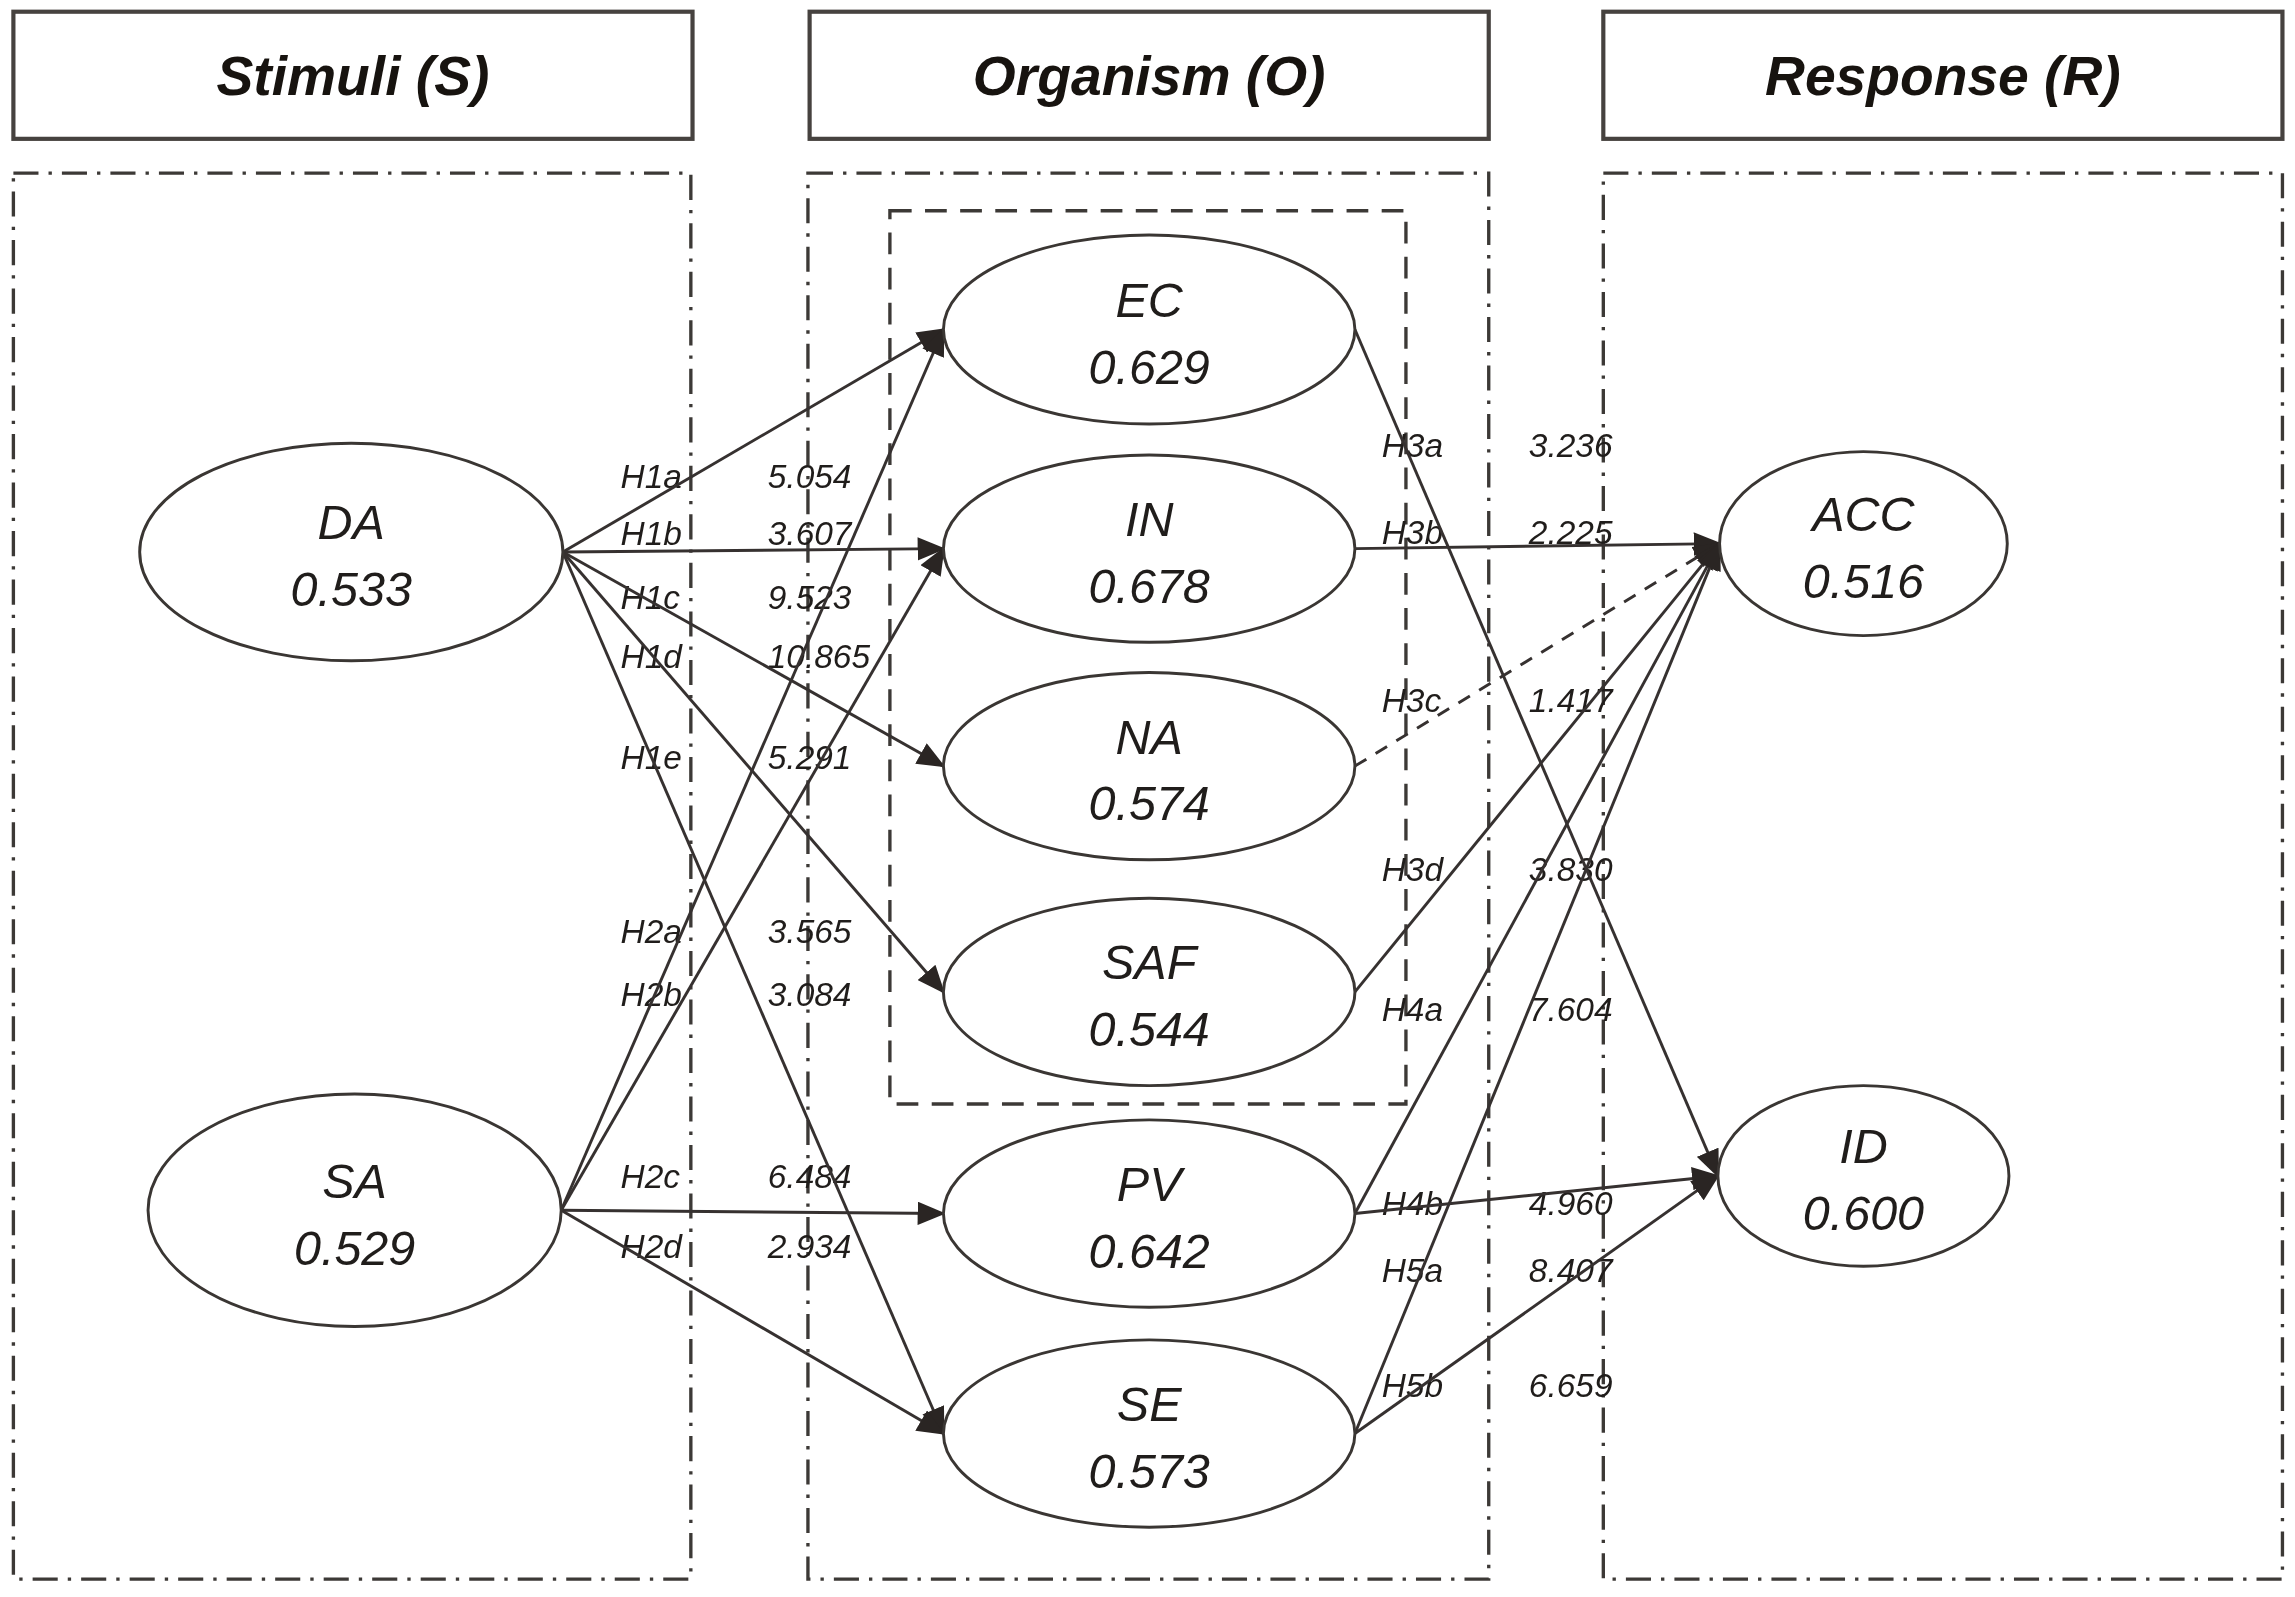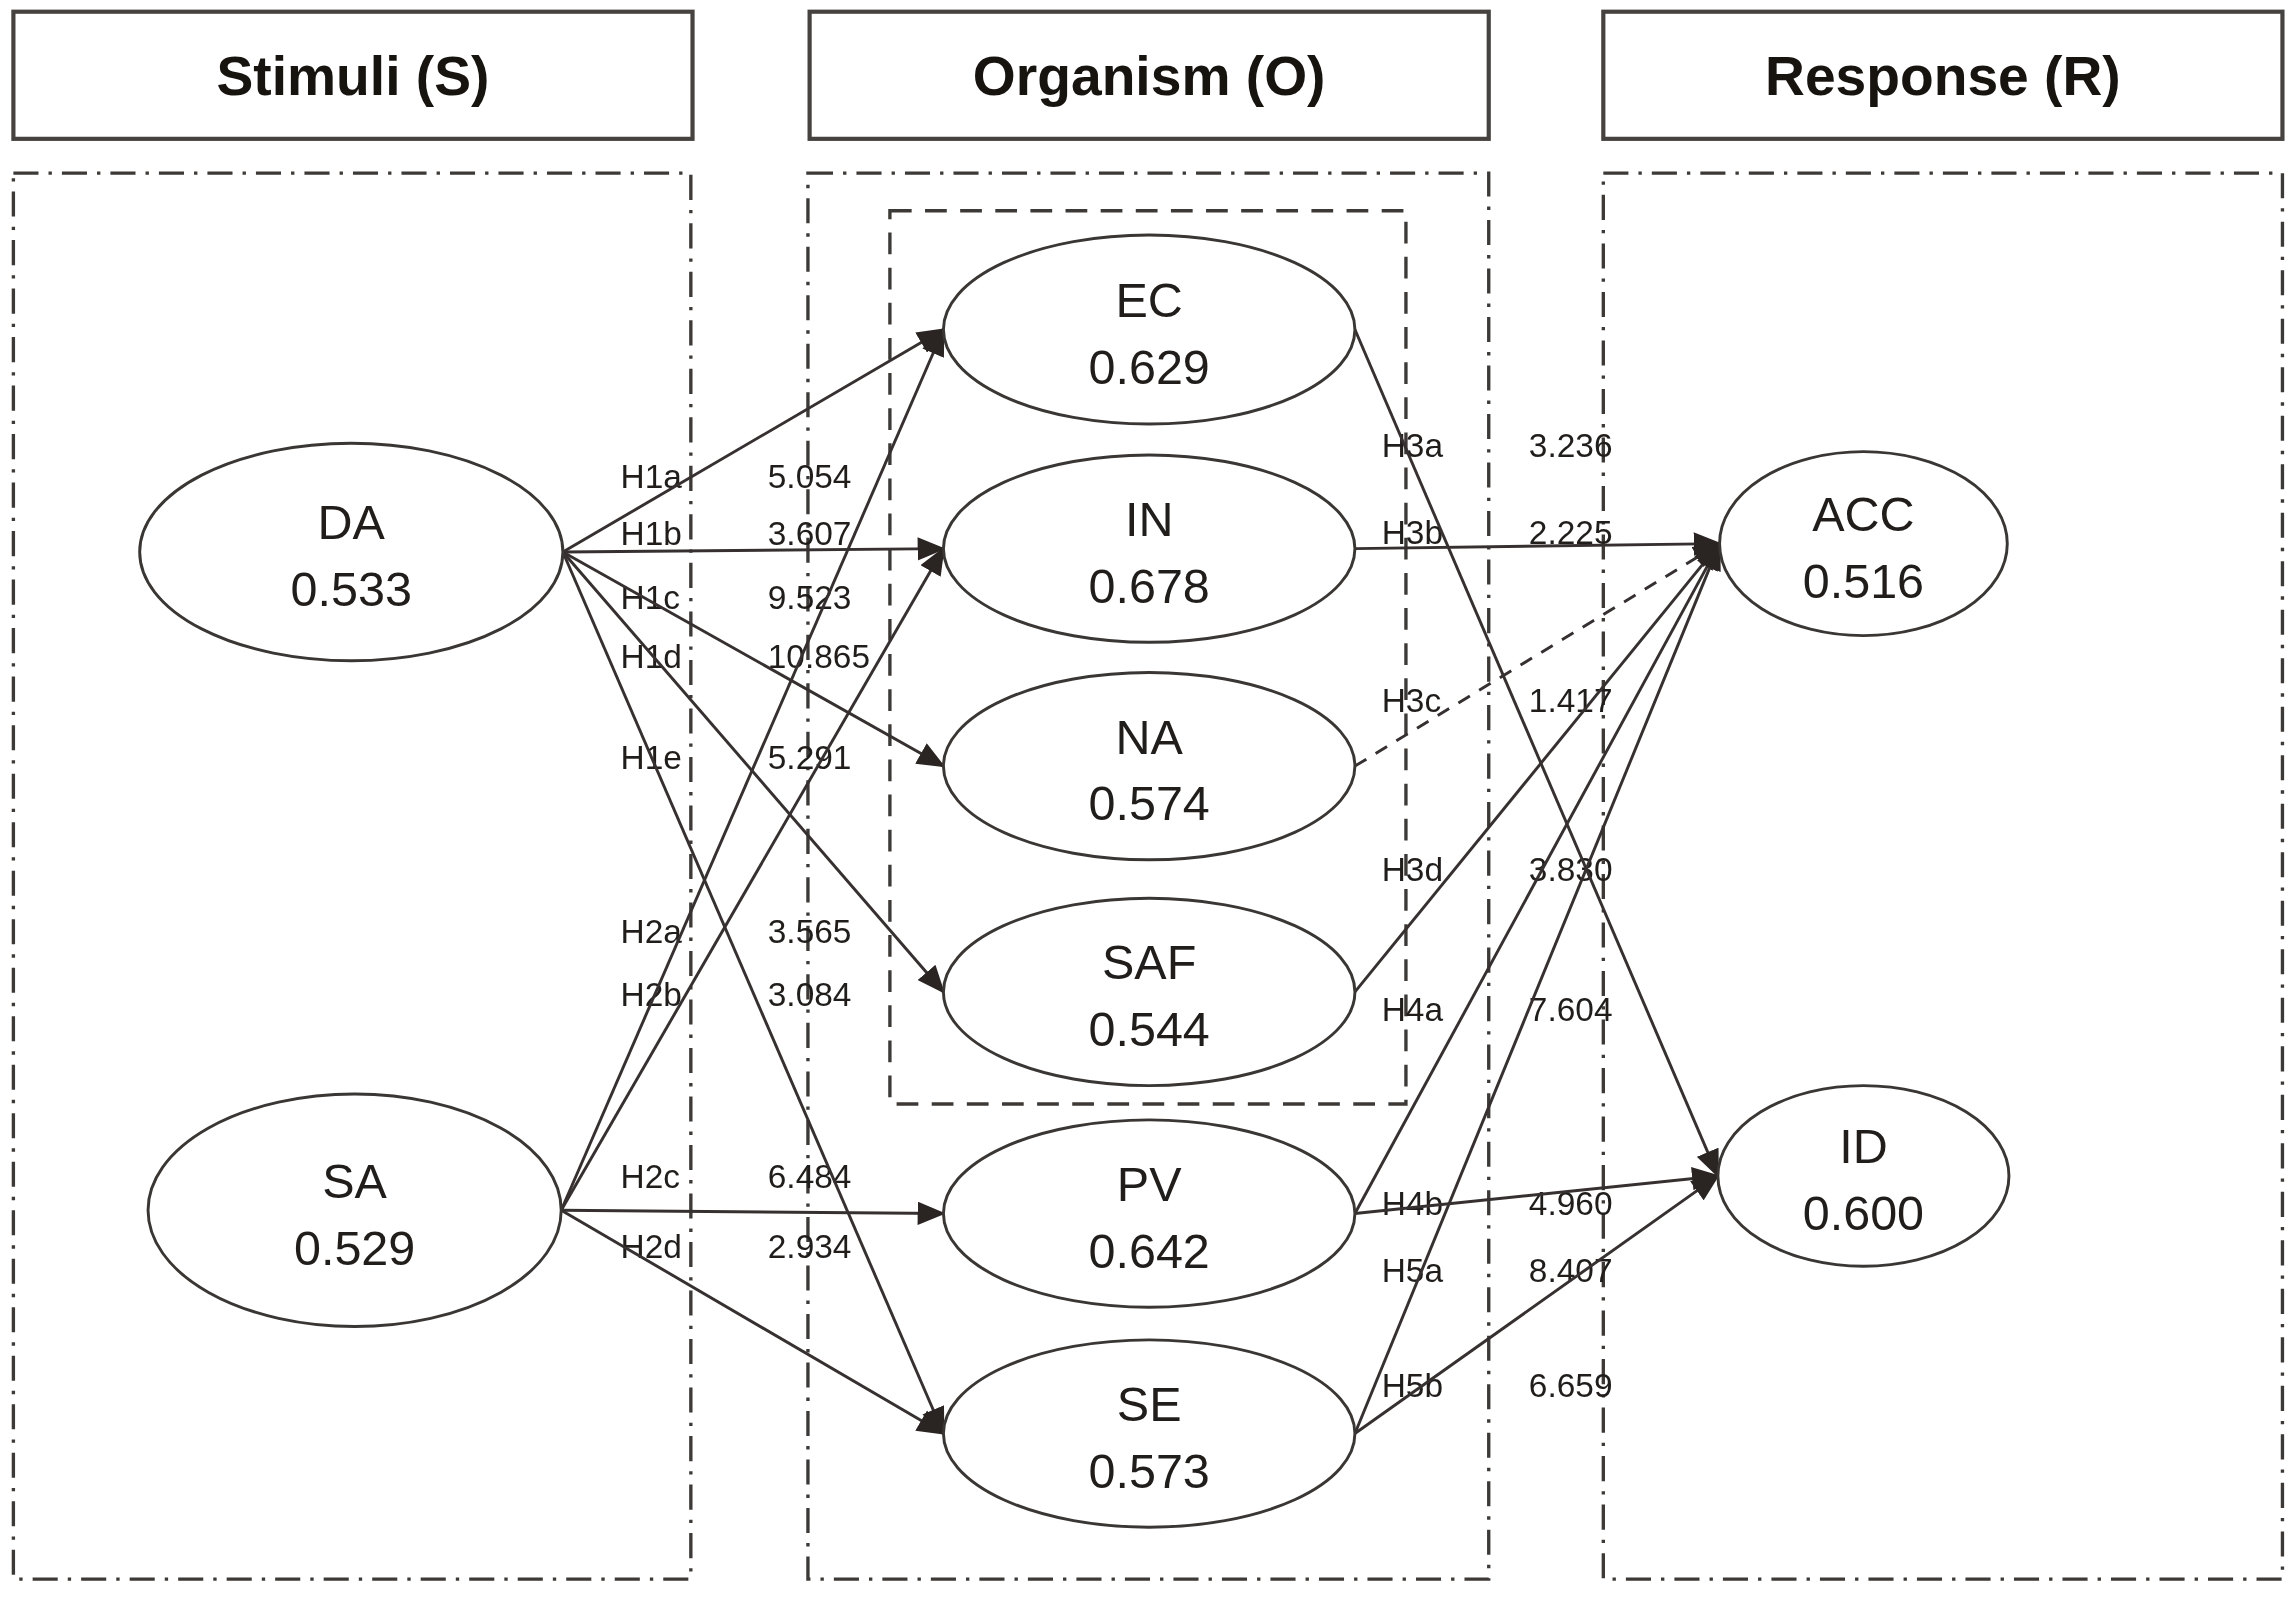--- a/index.html
+++ b/index.html
@@ -4,20 +4,21 @@
 <style>
   html, body {
     margin: 0;
     padding: 0;
     background: #ffffff;
   }
   .stage {
     width: 100%;
     max-width: 2295px;
     margin: 0 auto;
+    font-style: italic;
   }
   svg {
     display: block;
     width: 100%;
     height: auto;
     background: #ffffff;
     font-family: "Liberation Sans", sans-serif;
   }
   .panel {
     fill: none;

